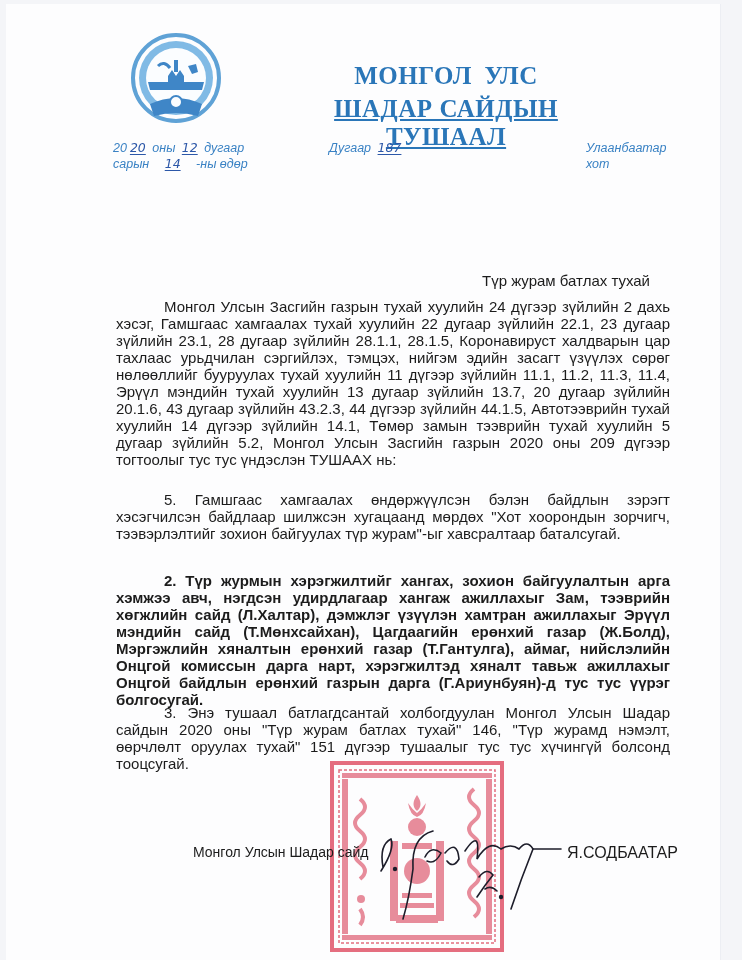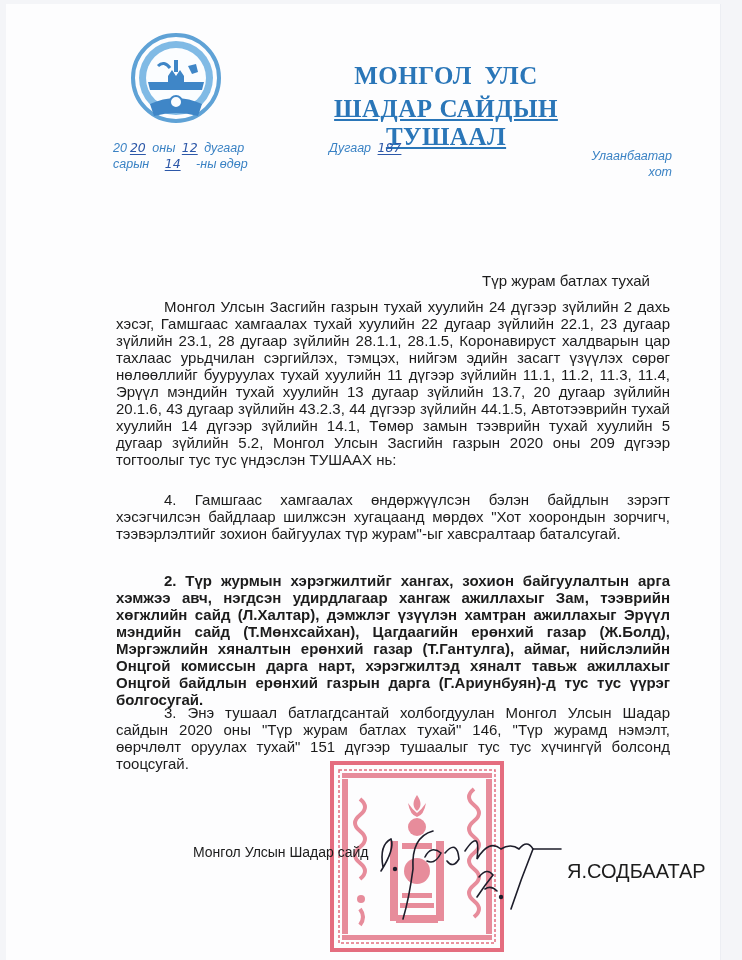--- a/index.html
+++ b/index.html
@@ -20,36 +20,36 @@
     position: absolute; left: 290px; width: 300px; text-align: center;
     font-family: "Liberation Serif", serif; font-weight: bold; color: #2a76b8;
   }
   .hdr-title.l1 { top: 58px; font-size: 25px; letter-spacing: 0.5px; word-spacing: 6px; }
   .hdr-title.l2 { top: 91px; font-size: 25px; letter-spacing: 0.5px; text-decoration: underline; }
   .meta { position: absolute; color: #3a82c4; font-style: italic; font-size: 12.5px; line-height: 16px; }
   .meta .hw { font-family: "DejaVu Sans", sans-serif; color: #2c57a8; font-style: italic;
               text-decoration: underline; text-underline-offset: 2px; padding: 0 3px; }
   .meta-date { left: 107px; top: 136px; }
   .meta-num { left: 323px; top: 136px; }
-  .meta-city { left: 580px; top: 144px; text-align: right; width: 86px; }
+  .meta-city { left: 580px; top: 136px; text-align: left; width: 86px; }
 
   .subject { position: absolute; right: 70px; top: 268px; font-size: 15px; margin-left: 32px; }
   .body-text {
     position: absolute; left: 110px; width: 554px;
     font-size: 15px; line-height: 17px; text-align: justify;
   }
   .body-text p { margin: 0; text-indent: 48px; }
   .preamble { top: 294px; }
   .item1 { top: 487px; }
   .item2 { top: 568px; font-weight: bold; }
   .item3 { top: 685px; margin-top: 15px; }
 
   .stamp { position: absolute; left: 322px; top: 755px; width: 178px; height: 195px; }
   .sig-role { position: absolute; left: 187px; top: 840px; font-size: 14px; }
-  .sig-name { position: absolute; left: 561px; top: 840px; font-size: 20px; margin-top: 16px; }
+  .sig-name { position: absolute; left: 561px; top: 840px; font-size: 16px; }
   .signature { position: absolute; left: 355px; top: 805px; width: 210px; height: 120px; }
 </style>
 </head>
 <body>
 
 <div class="page">
 
   <svg class="emblem" viewBox="0 0 96 96">
     <circle cx="48" cy="46" r="43" fill="none" stroke="#5fa2d6" stroke-width="4"></circle>
     <circle cx="48" cy="46" r="37" fill="#6aaee0" opacity="0.85"></circle>
@@ -88,21 +88,21 @@
     <div>Улаанбаатар</div>
     <div>хот</div>
   </div>
 
   <div class="subject">Түр журам батлах тухай</div>
 
   <div class="body-text preamble">
     <p>Монгол Улсын Засгийн газрын тухай хуулийн 24 дүгээр зүйлийн 2 дахь хэсэг, Гамшгаас хамгаалах тухай хуулийн 22 дугаар зүйлийн 22.1, 23 дугаар зүйлийн 23.1, 28 дугаар зүйлийн 28.1.1, 28.1.5, Коронавируст халдварын цар тахлаас урьдчилан сэргийлэх, тэмцэх, нийгэм эдийн засагт үзүүлэх сөрөг нөлөөллийг бууруулах тухай хуулийн 11 дүгээр зүйлийн 11.1, 11.2, 11.3, 11.4, Эрүүл мэндийн тухай хуулийн 13 дугаар зүйлийн 13.7, 20 дугаар зүйлийн 20.1.6, 43 дугаар зүйлийн 43.2.3, 44 дүгээр зүйлийн 44.1.5, Автотээврийн тухай хуулийн 14 дүгээр зүйлийн 14.1, Төмөр замын тээврийн тухай хуулийн 5 дугаар зүйлийн 5.2, Монгол Улсын Засгийн газрын 2020 оны 209 дүгээр тогтоолыг тус тус үндэслэн ТУШААХ нь:</p>
   </div>
   <div class="body-text item1">
-    <p>4. Гамшгаас хамгаалах өндөржүүлсэн бэлэн байдлын зэрэгт хэсэгчилсэн байдлаар шилжсэн хугацаанд мөрдөх "Хот хоорондын зорчигч, тээвэрлэлтийг зохион байгуулах түр журам"-ыг хавсралтаар баталсугай.</p>
+    <p>5. Гамшгаас хамгаалах өндөржүүлсэн бэлэн байдлын зэрэгт хэсэгчилсэн байдлаар шилжсэн хугацаанд мөрдөх "Хот хоорондын зорчигч, тээвэрлэлтийг зохион байгуулах түр журам"-ыг хавсралтаар баталсугай.</p>
   </div>
   <div class="body-text item2">
     <p>2. Түр журмын хэрэгжилтийг хангах, зохион байгуулалтын арга хэмжээ авч, нэгдсэн удирдлагаар хангаж ажиллахыг Зам, тээврийн хөгжлийн сайд (Л.Халтар), дэмжлэг үзүүлэн хамтран ажиллахыг Эрүүл мэндийн сайд (Т.Мөнхсайхан), Цагдаагийн ерөнхий газар (Ж.Болд), Мэргэжлийн хяналтын ерөнхий газар (Т.Гантулга), аймаг, нийслэлийн Онцгой комиссын дарга нарт, хэрэгжилтэд хяналт тавьж ажиллахыг Онцгой байдлын ерөнхий газрын дарга (Г.Ариунбуян)-д тус тус үүрэг болгосугай.</p>
   </div>
   <div class="body-text item3">
     <p>3. Энэ тушаал батлагдсантай холбогдуулан Монгол Улсын Шадар сайдын 2020 оны "Түр журам батлах тухай" 146, "Түр журамд нэмэлт, өөрчлөлт оруулах тухай" 151 дүгээр тушаалыг тус тус хүчингүй болсонд тооцсугай.</p>
   </div>
 
   <svg class="stamp" viewBox="0 0 178 195">
     <g fill="none" stroke="#e0556a" opacity="0.85">

